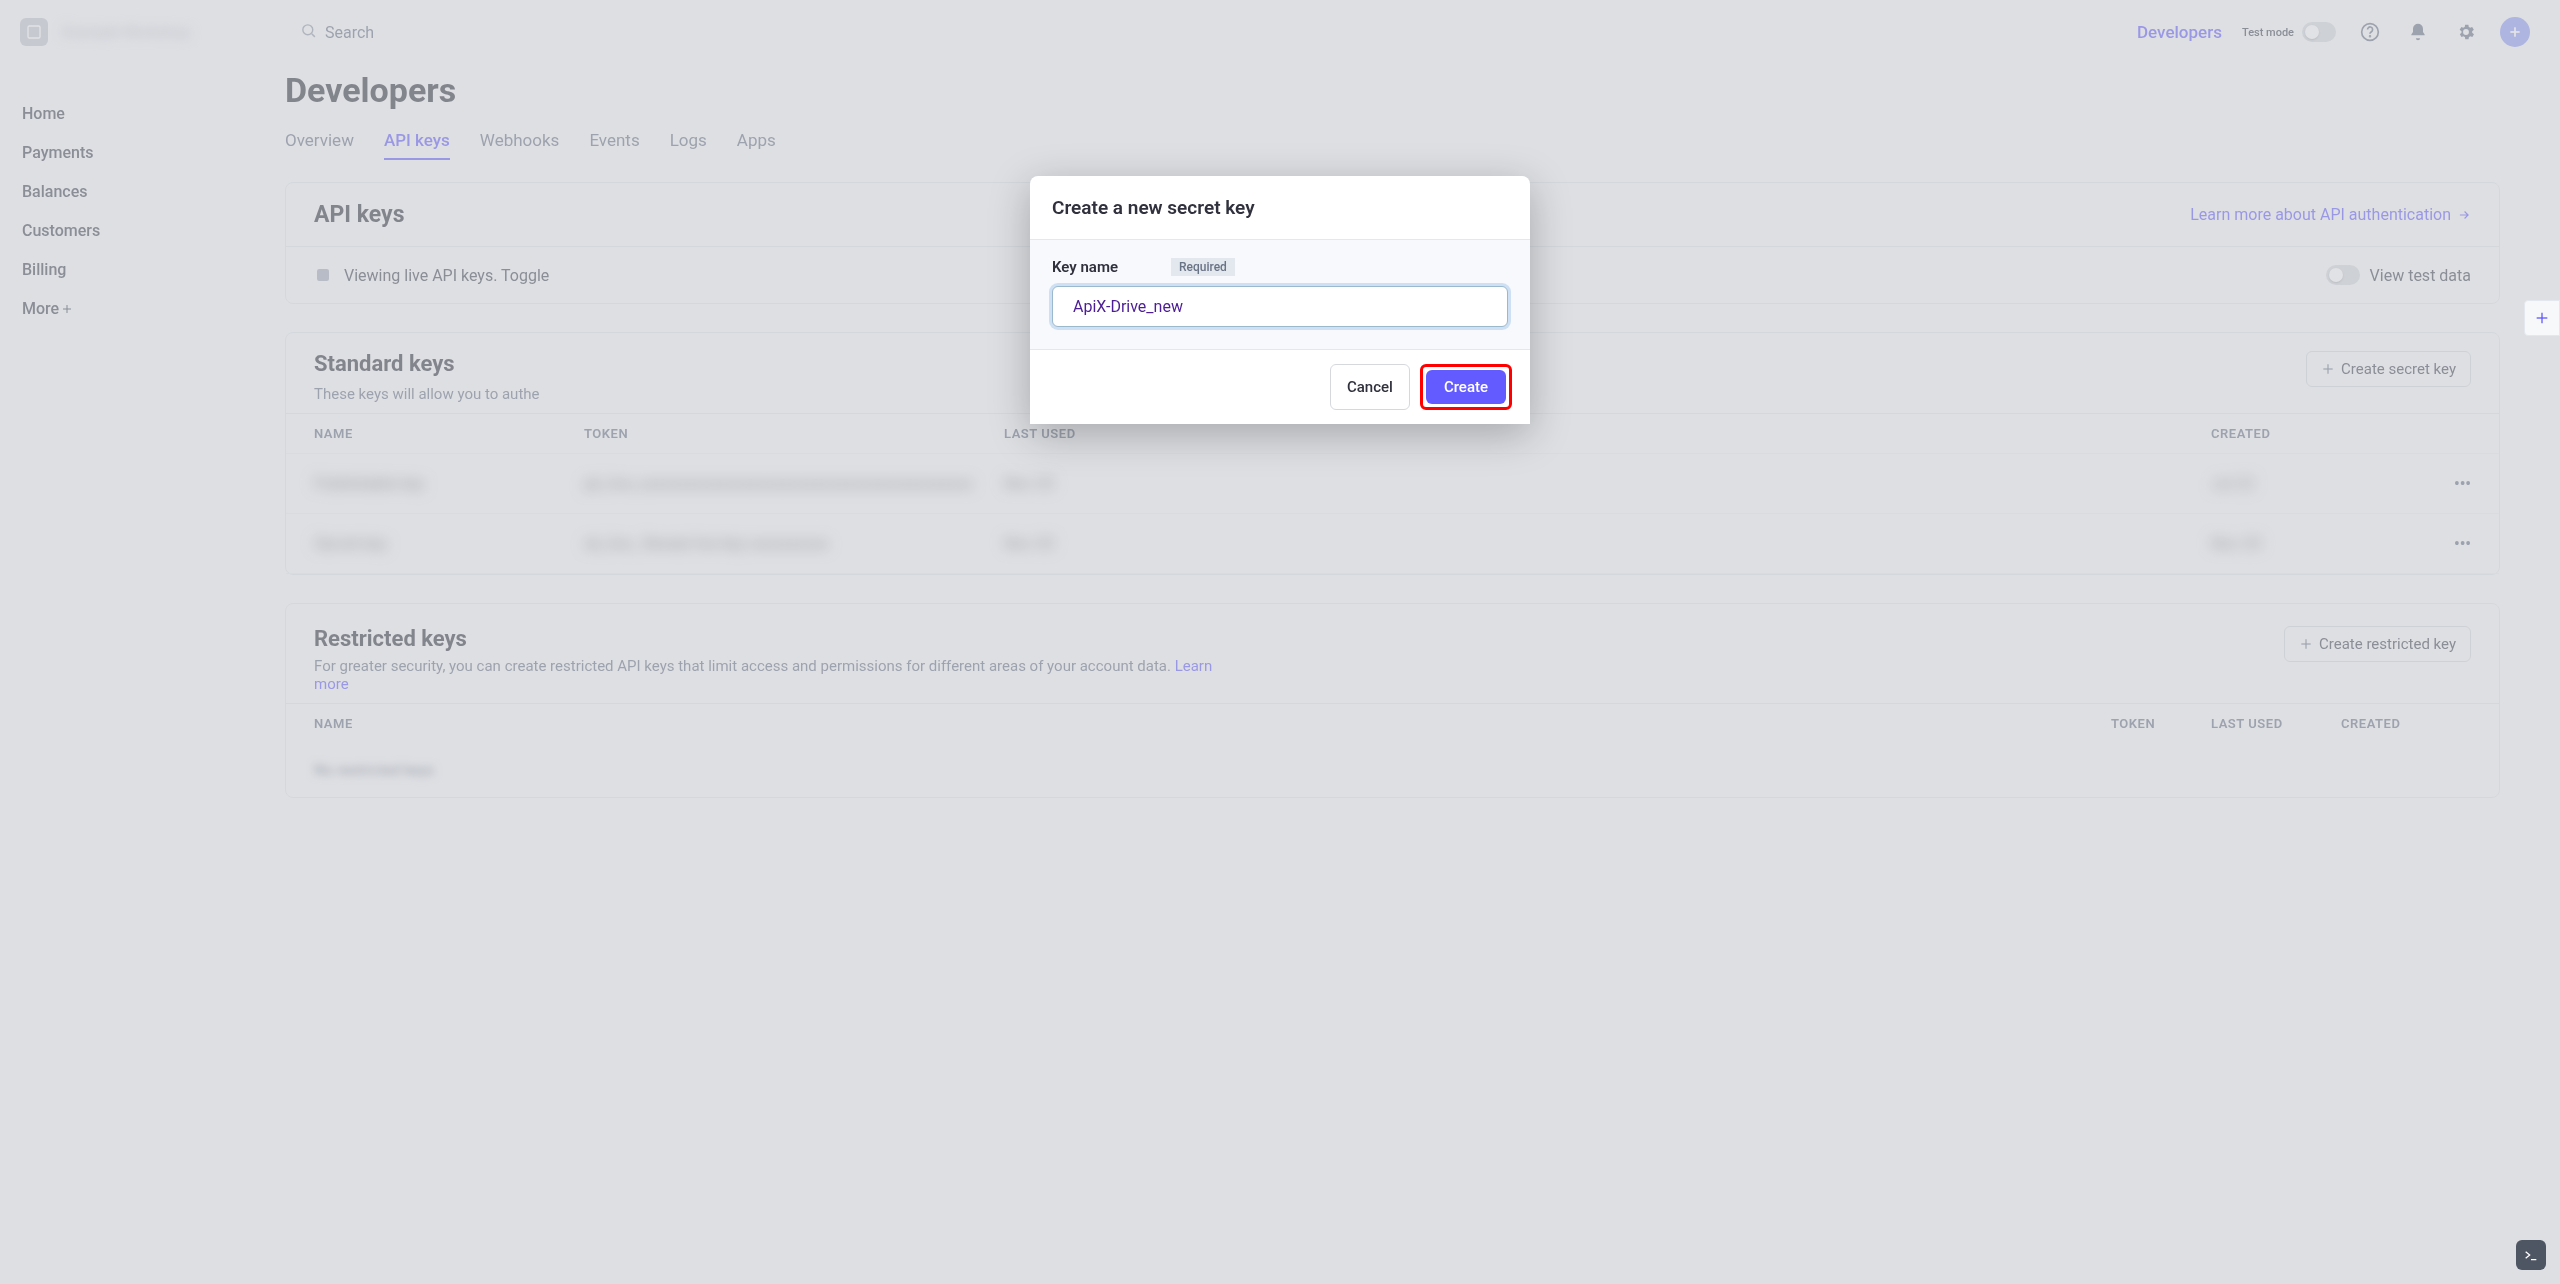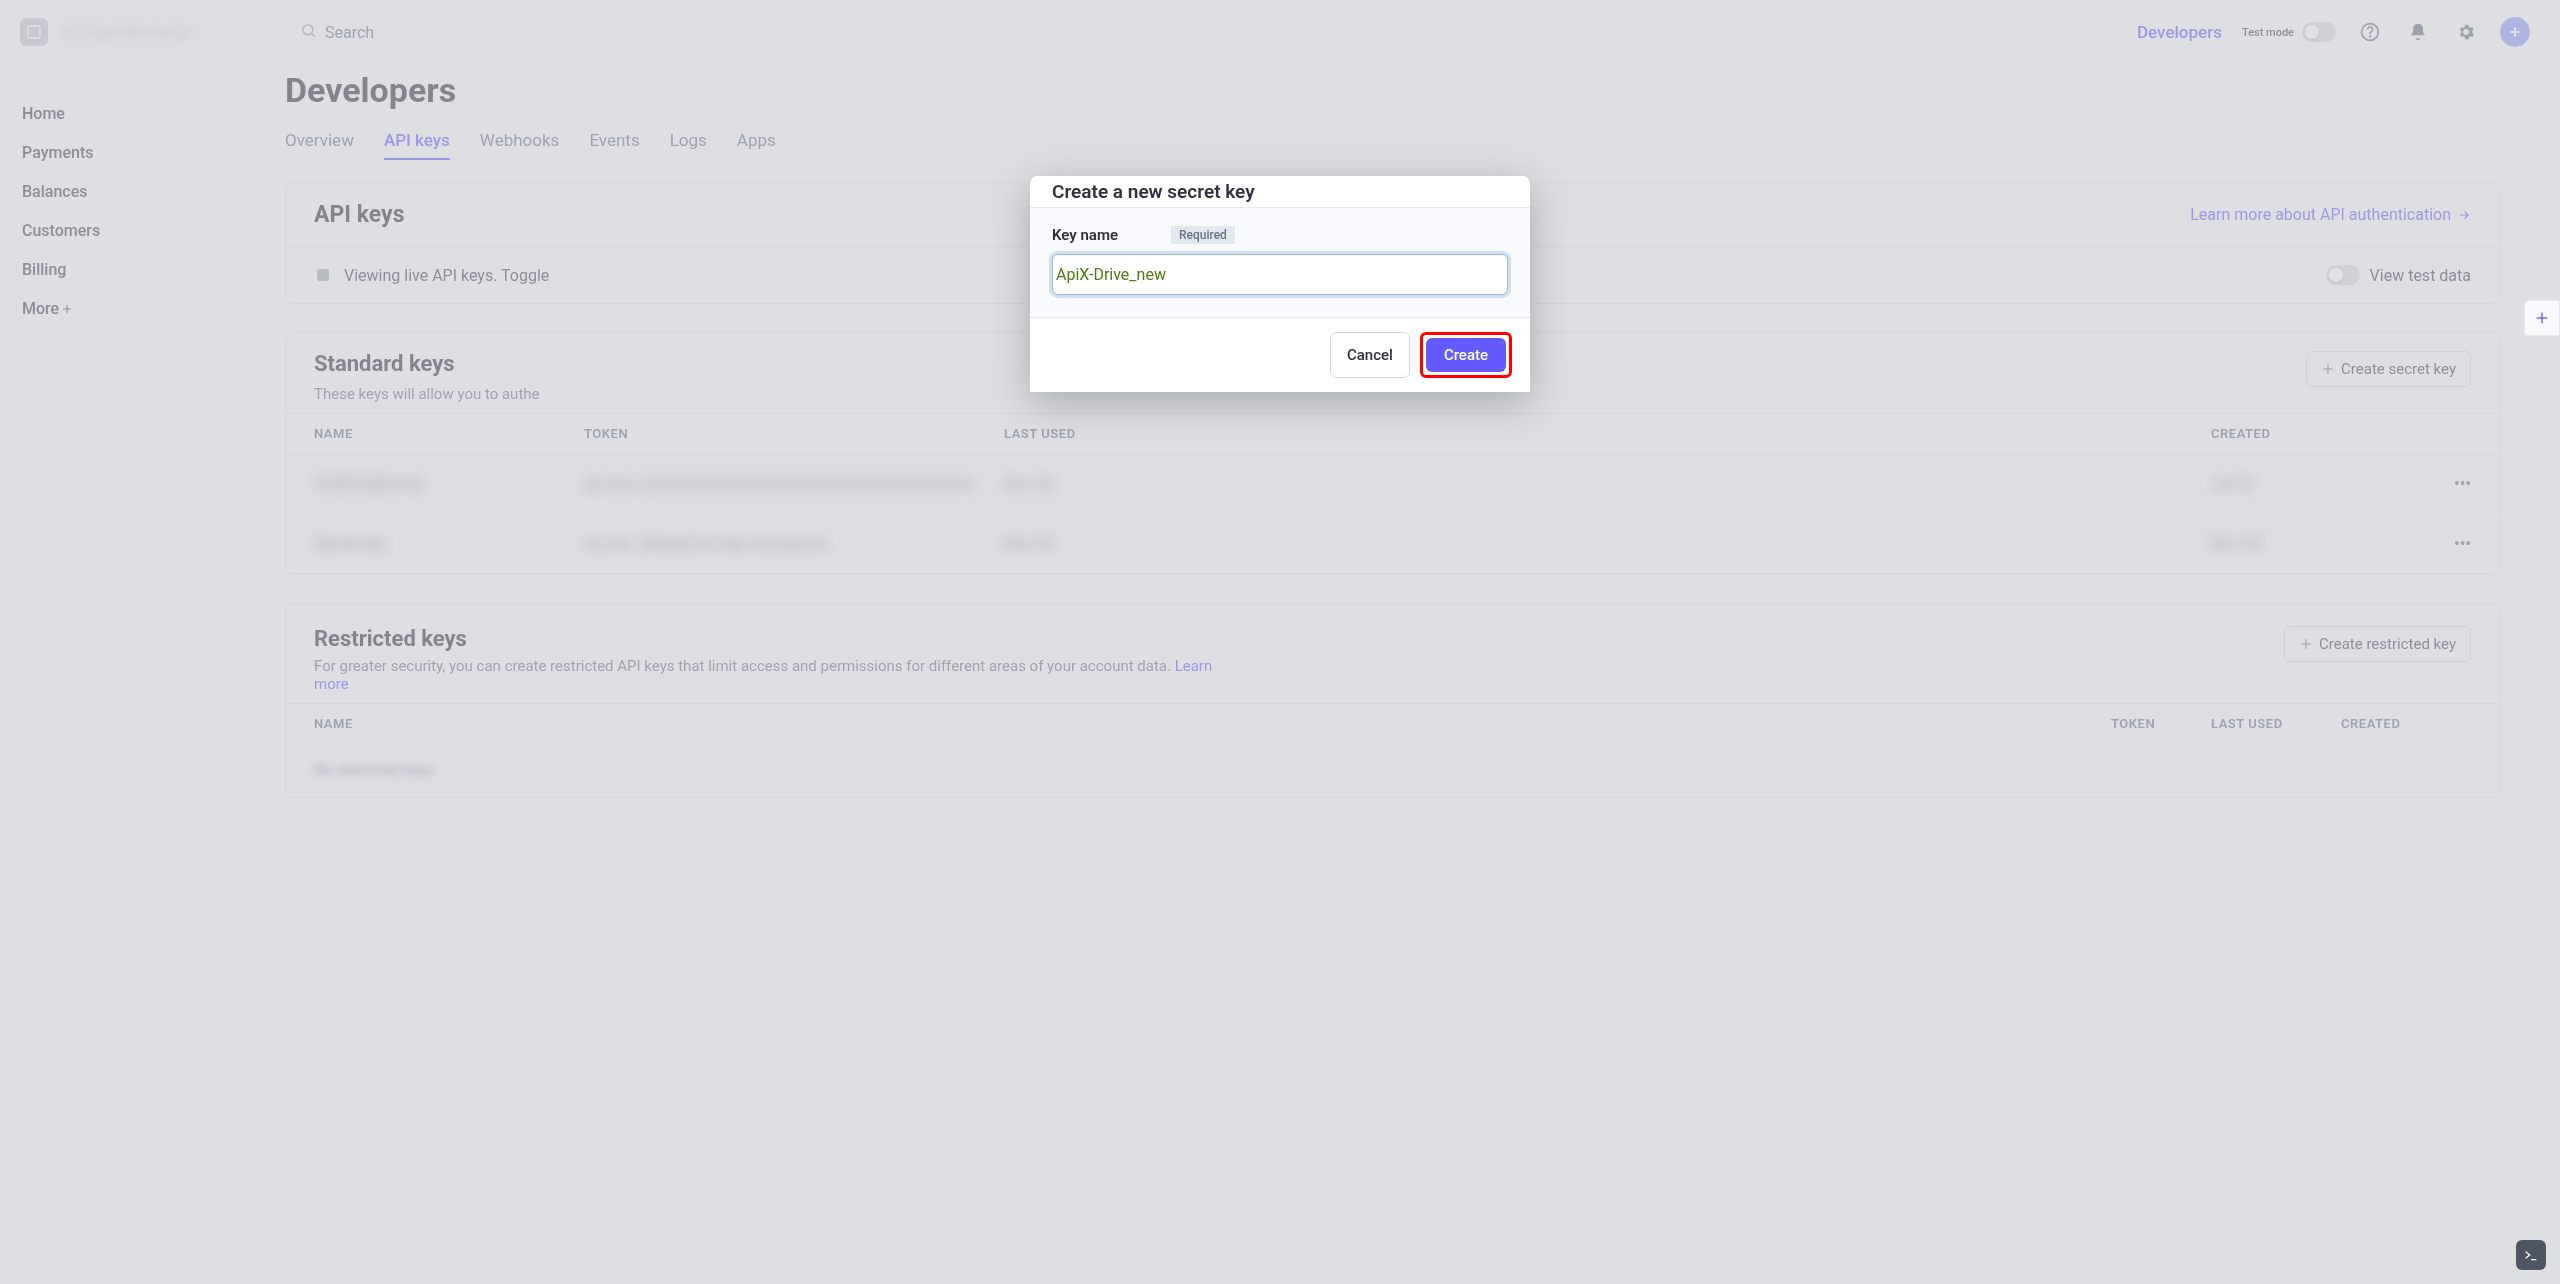--- a/index.html
+++ b/index.html
@@ -73,25 +73,25 @@
 
 .no-keys { padding:18px 28px; font-size:15px; color:#697386; filter:blur(4px);}
 
 
 .floating-add { position:absolute; right:0; top:300px; width:36px; height:36px; border:1px solid #e3e8ee; border-left:1px solid #e3e8ee; background:#f7f8fa; display:flex;align-items:center;justify-content:center; color:#635bff; border-radius:4px 0 0 4px; z-index:60;}
 .console-btn { position:absolute; right:14px; bottom:14px; width:30px; height:30px; background:#4e5563; border-radius:6px; display:flex;align-items:center;justify-content:center;color:#fff; z-index:60;}
 
 
 .modal-overlay { position:absolute; inset:0; display:flex; align-items:flex-start; justify-content:center; z-index:100; pointer-events:none;}
 .modal { margin-top:176px; width:500px; background:#fff; border-radius:8px; box-shadow:0 10px 40px rgba(0,0,0,0.25); pointer-events:auto;}
-.modal-title { font-size:19px; font-weight:600; color:#30313d; padding:4px 22px; border-bottom:1px solid #e3e8ee;}
+.modal-title { font-size:19px; font-weight:600; color:#30313d; padding:20px 22px; border-bottom:1px solid #e3e8ee;}
 .modal-body { padding:18px 22px 22px; background:#f7f9fc; border-bottom:1px solid #e3e8ee;}
 .field-label { display:flex; align-items:center; gap:10px; font-size:15px; font-weight:600; color:#30313d; margin-bottom:10px;}
 .required-tag { background:#e3e8ee; color:#697386; font-size:12px; font-weight:500; padding:2px 8px; border-radius:0;margin-left:43px;}
-.key-input { width:100%; padding:10px 3px; border:1px solid #9bb8cc; border-radius:6px; font-size:16px; color:#4d7c0f; outline:none; box-shadow:0 0 0 3px rgba(84,152,220,0.25);}
+.key-input { width:100%; padding:10px 20px; border:1px solid #9bb8cc; border-radius:6px; font-size:16px; color:#4c1d95; outline:none; box-shadow:0 0 0 3px rgba(84,152,220,0.25);}
 .modal-footer { padding:14px 18px; display:flex; justify-content:flex-end; gap:10px; background:#fff;}
 .btn-cancel { border:1px solid #d5d9de; background:#fff; border-radius:6px; padding:8px 16px; font-size:15px; color:#30313d; font-weight:500;}
 .btn-create { background:#635bff; border:none; border-radius:6px; padding:8px 18px; font-size:15px; color:#fff; font-weight:500;}
 .create-highlight { border:3px solid #ff0000; padding:3px; border-radius:6px; display:inline-flex;}
 
 </style>
 </head>
 <body>
 
 <div class="app-background">

